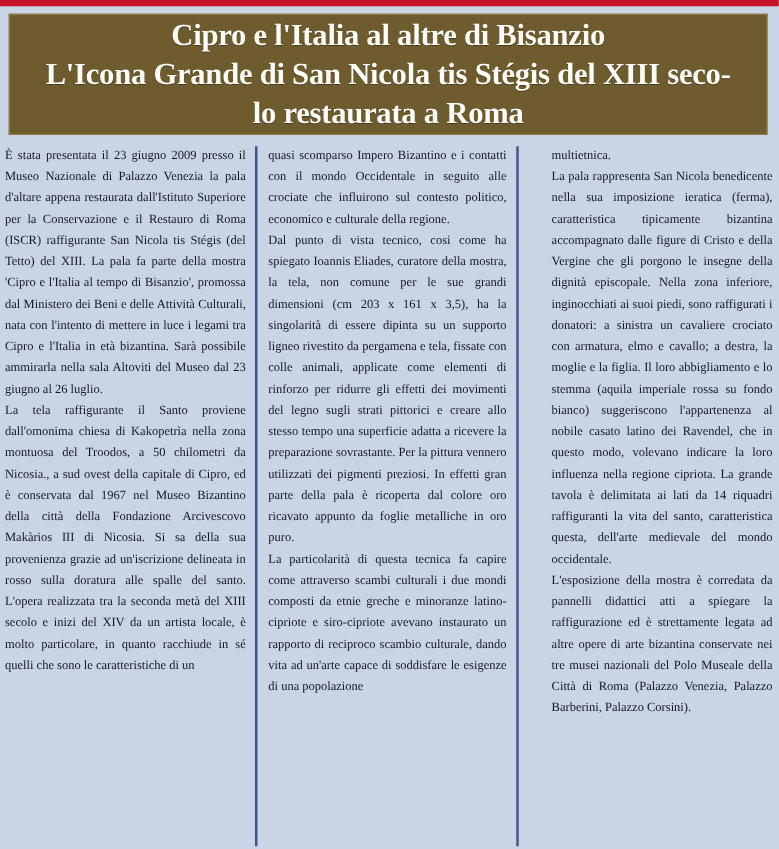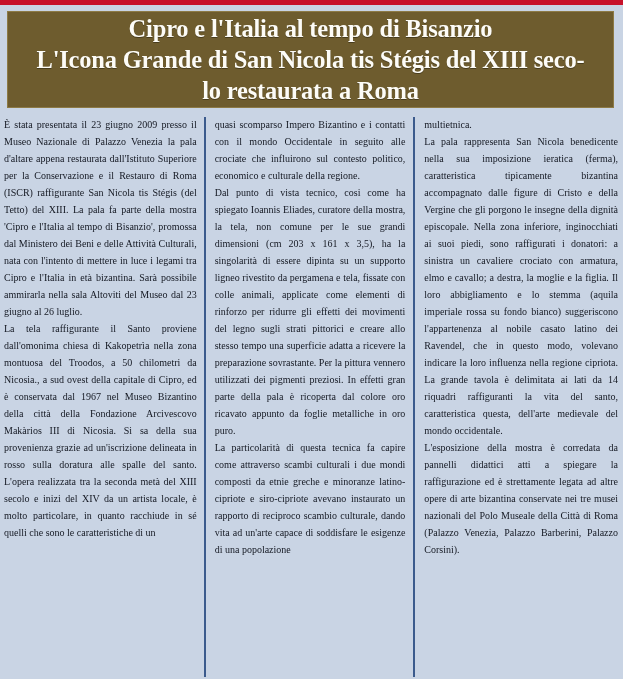--- a/index.html
+++ b/index.html
@@ -71,21 +71,21 @@
     display: flex;
     align-items: stretch;
   }
 
   .col {
     box-sizing: border-box;
     overflow: hidden;
   }
   .col-1 { width: 205px; padding: 0 7px 0 4px; }
   .col-2 { width: 209px; padding: 0 8px 17px 9px; }
-  .col-3 { width: 209px; padding: 0 5px 0 9px; }
+  .col-3 { width: 209px; padding: 0 5px 0 26px; }
 
   .rule {
     width: 2px;
     background: #3b5a8c;
     flex: 0 0 2px;
     margin-top: 1px;
     margin-bottom: 2px;
   }
 
   .col p {
@@ -102,21 +102,21 @@
   .col p + p { margin-top: 0; }
 </style>
 </head>
 <body>
 
 <div class="page">
 
   <div class="top-rule"></div>
 
   <div class="masthead">
-    <h1 class="masthead-title">Cipro e l'Italia al tempo di Bisanzio
+    <h1 class="masthead-title">Cipro e l'Italia al altre di Bisanzio
 L'Icona Grande di San Nicola tis Stégis del XIII seco-
 lo restaurata a Roma</h1>
   </div>
 
   <div class="columns">
 
     <div class="col col-1">
       <p>È stata presentata il 23 giugno 2009 presso il Museo Nazionale di Palazzo Venezia la pala d'altare appena restaurata dall'Istituto Superiore per la Conservazione e il Restauro di Roma (ISCR) raffigurante San Nicola tis Stégis (del Tetto) del XIII. La pala fa parte della mostra 'Cipro e l'Italia al tempo di Bisanzio', promossa dal Ministero dei Beni e delle Attività Culturali, nata con l'intento di mettere in luce i legami tra Cipro e l'Italia in età bizantina. Sarà possibile ammirarla nella sala Altoviti del Museo dal 23 giugno al 26 luglio.</p>
       <p>La tela raffigurante il Santo proviene dall'omonima chiesa di Kakopetrìa nella zona montuosa del Troodos, a 50 chilometri da Nicosia., a sud ovest della capitale di Cipro, ed è conservata dal 1967 nel Museo Bizantino della città della Fondazione Arcivescovo Makàrios III di Nicosia. Si sa della sua provenienza grazie ad un'iscrizione delineata in rosso sulla doratura alle spalle del santo. L'opera realizzata tra la seconda metà del XIII secolo e inizi del XIV da un artista locale, è molto particolare, in quanto racchiude in sé quelli che sono le caratteristiche di un</p>
     </div>

